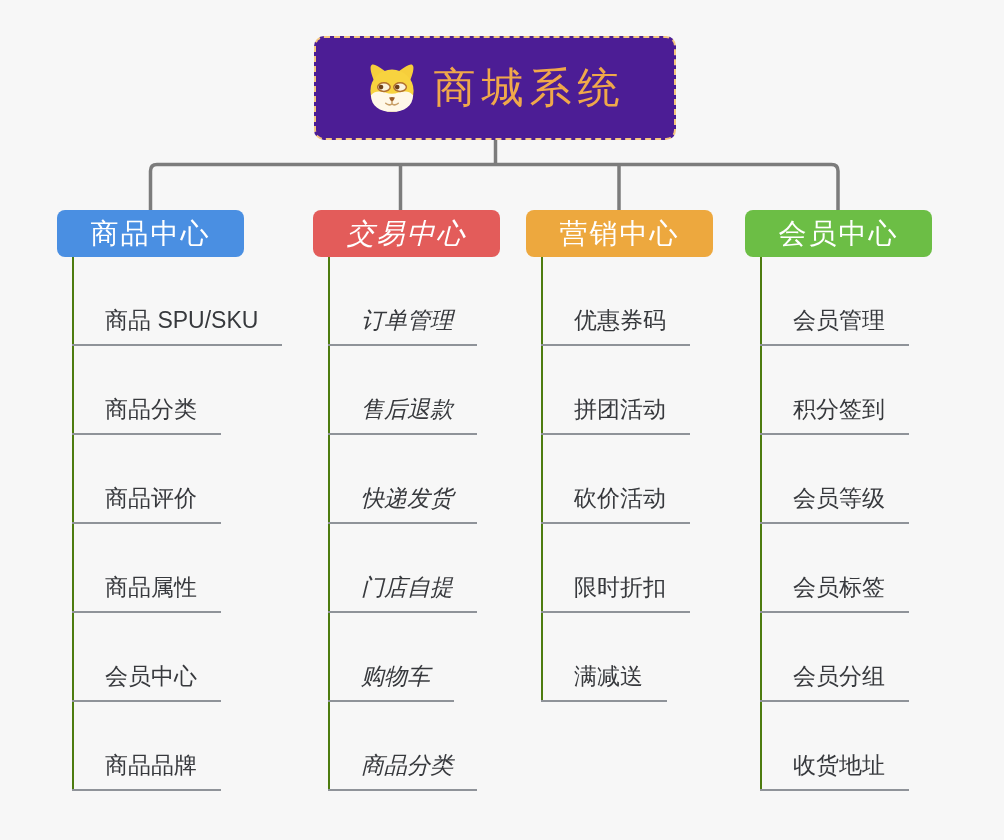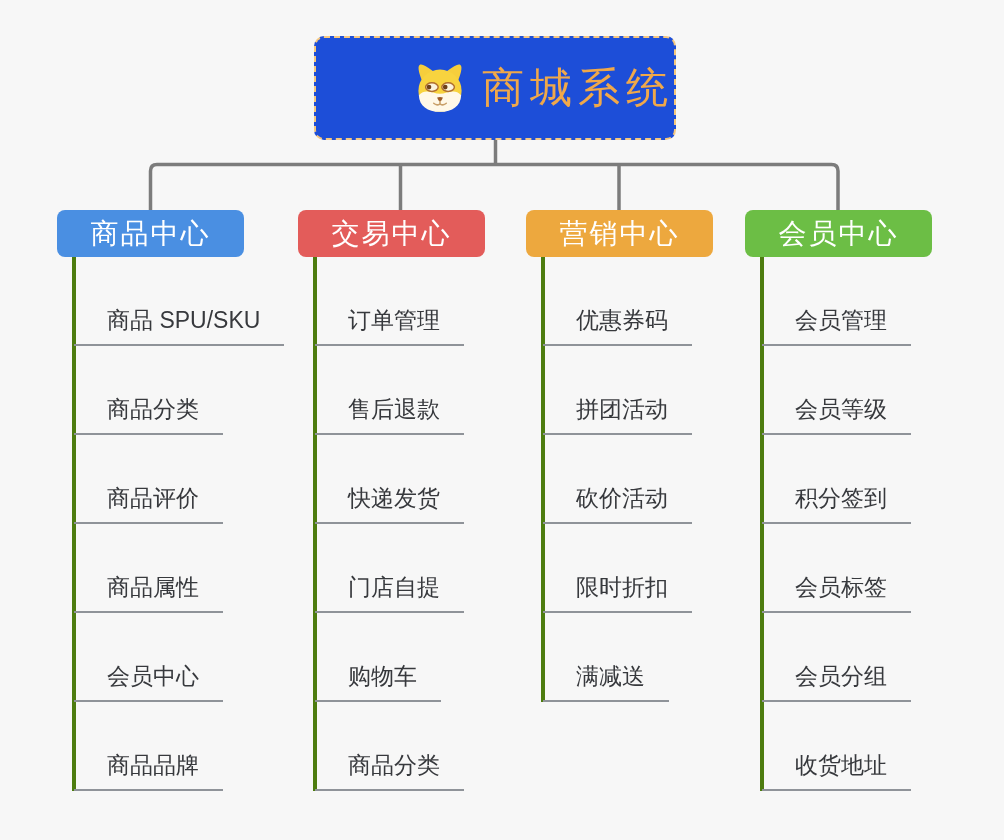--- a/index.html
+++ b/index.html
@@ -19,62 +19,62 @@
     position:absolute;
     left:0;top:0;
     width:1004px;height:840px;
     pointer-events:none;
   }
   
   .root-node{
     position:absolute;
     left:314px;top:36px;
     width:362px;height:104px;
-    background:#1d4ed8;
+    background:#4c1d95;
     border:2px dashed #f6c87f;
     border-radius:10px;
     box-sizing:border-box;
     display:flex;
     align-items:center;
-    justify-content:flex-end;
+    justify-content:center;
     gap:15px;
     cursor:pointer;
   }
   .root-title{
     font-size:42px;
     letter-spacing:6px;
     font-weight:500;
     color:#f0a84a;
     white-space:nowrap;
   }
   .doge{width:54px;height:54px;display:inline-block;flex:0 0 auto;}
   
   .branch{
     position:absolute;
     top:210px;
   }
   .b0{left:57px;}
-  .b1{left:298px;}
+  .b1{left:313px;font-style:italic;}
   .b2{left:526px;}
   .b3{left:745px;}
   .branch-header{
     width:187px;height:47px;
     border-radius:8px;
     color:#ffffff;
     font-size:28px;
     letter-spacing:2px;
     display:flex;
     align-items:center;
     justify-content:center;
     cursor:pointer;
     white-space:nowrap;
   }
   .branch-items{
     margin-left:15px;
-    border-left:4px solid #4d7c0f;
+    border-left:2px solid #4d7c0f;
   }
   .leaf{
     height:89px;
     display:flex;
     align-items:flex-end;
   }
   .leaf-label{
     display:inline-block;
     margin-left:-2px;
     padding:0 24px 8px 33px;
@@ -186,26 +186,26 @@
     </div>
   </div>
 
   <div class="branch b3">
     <div class="branch-header" style="background-color: rgb(108, 190, 69);">会员中心</div>
     <div class="branch-items">
       <div class="leaf">
           <span class="leaf-label">会员管理</span>
         </div>
       <div class="leaf">
+          <span class="leaf-label">积分签到</span>
+        </div>
+      <div class="leaf">
           <span class="leaf-label">会员等级</span>
         </div>
       <div class="leaf">
-          <span class="leaf-label">积分签到</span>
-        </div>
-      <div class="leaf">
           <span class="leaf-label">会员标签</span>
         </div>
       <div class="leaf">
           <span class="leaf-label">会员分组</span>
         </div>
       <div class="leaf">
           <span class="leaf-label">收货地址</span>
         </div>
     </div>
   </div>

